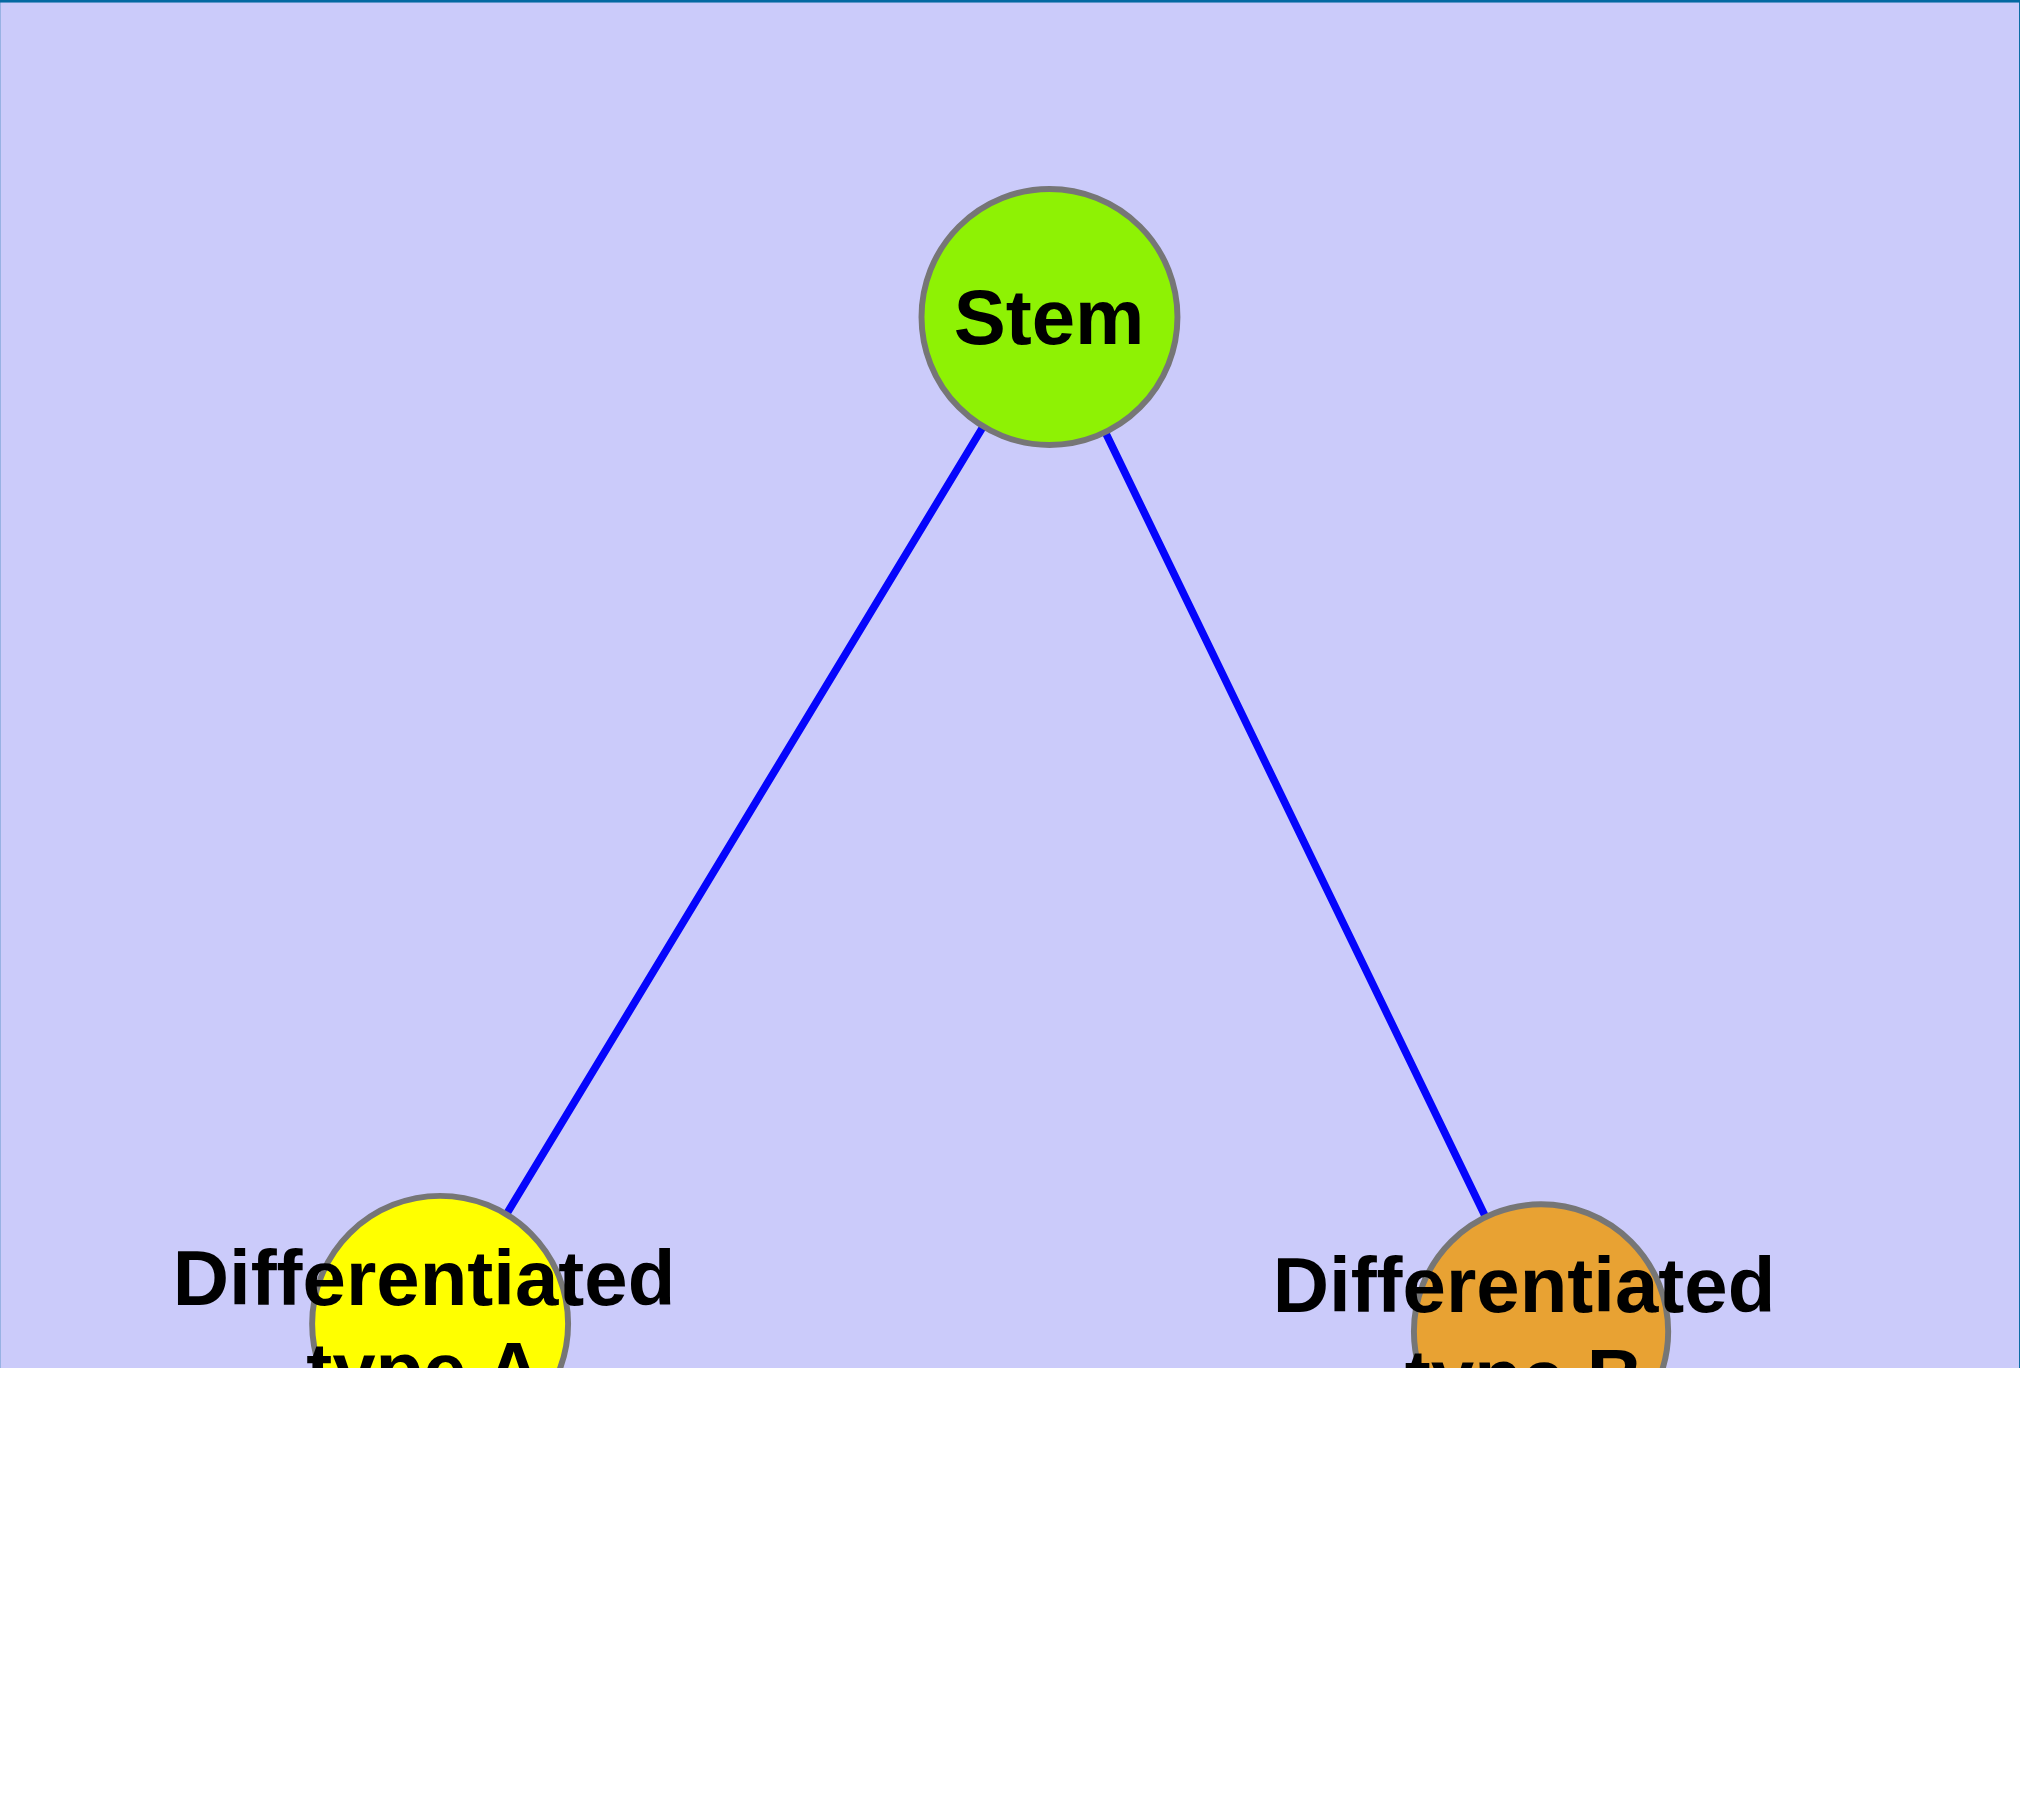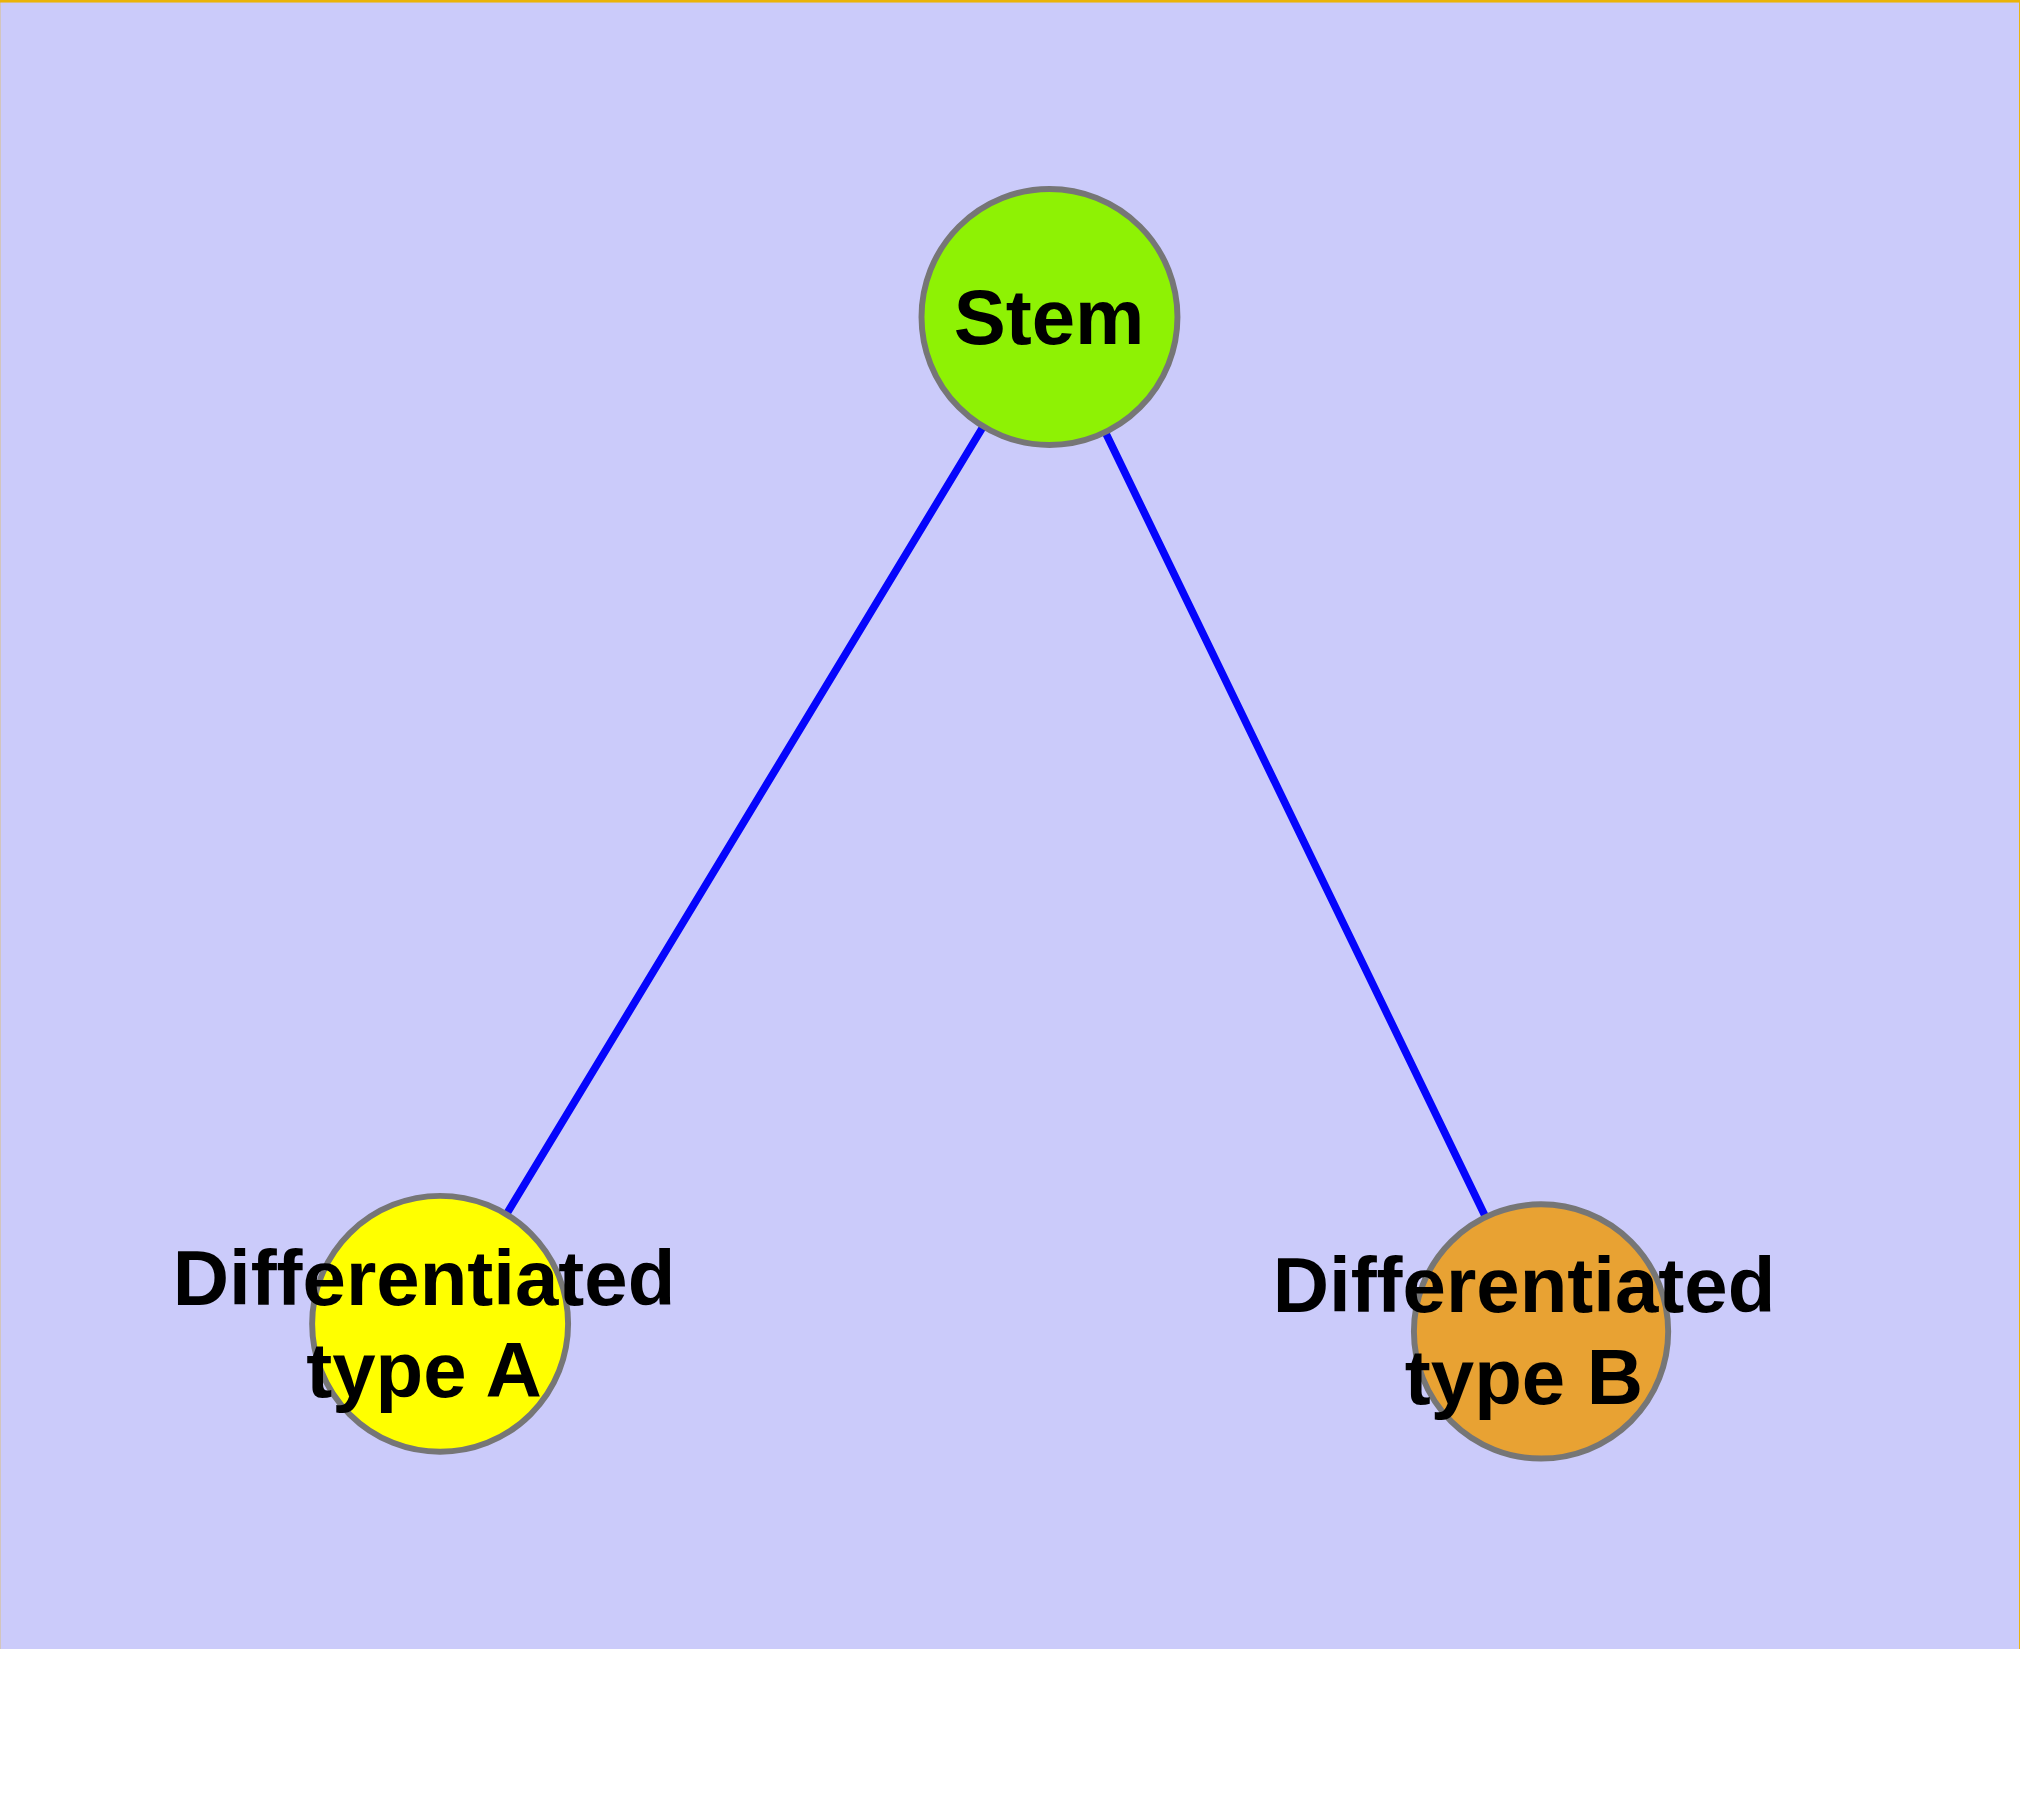--- a/index.html
+++ b/index.html
@@ -4,22 +4,22 @@
 <style>
   html, body {
     margin: 0;
     padding: 0;
     background: #ffffff;
     font-family: "Liberation Sans", sans-serif;
   }
   .stage {
     position: relative;
     width: 2021px;
-    height: 1649px;
-    background: #eab308;
+    height: 1368px;
+    background: #0369a1;
     overflow: hidden;
   }
   .stage svg {
     position: absolute;
     left: 0;
     top: 0;
     display: block;
   }
   .node-label {
     position: absolute;

